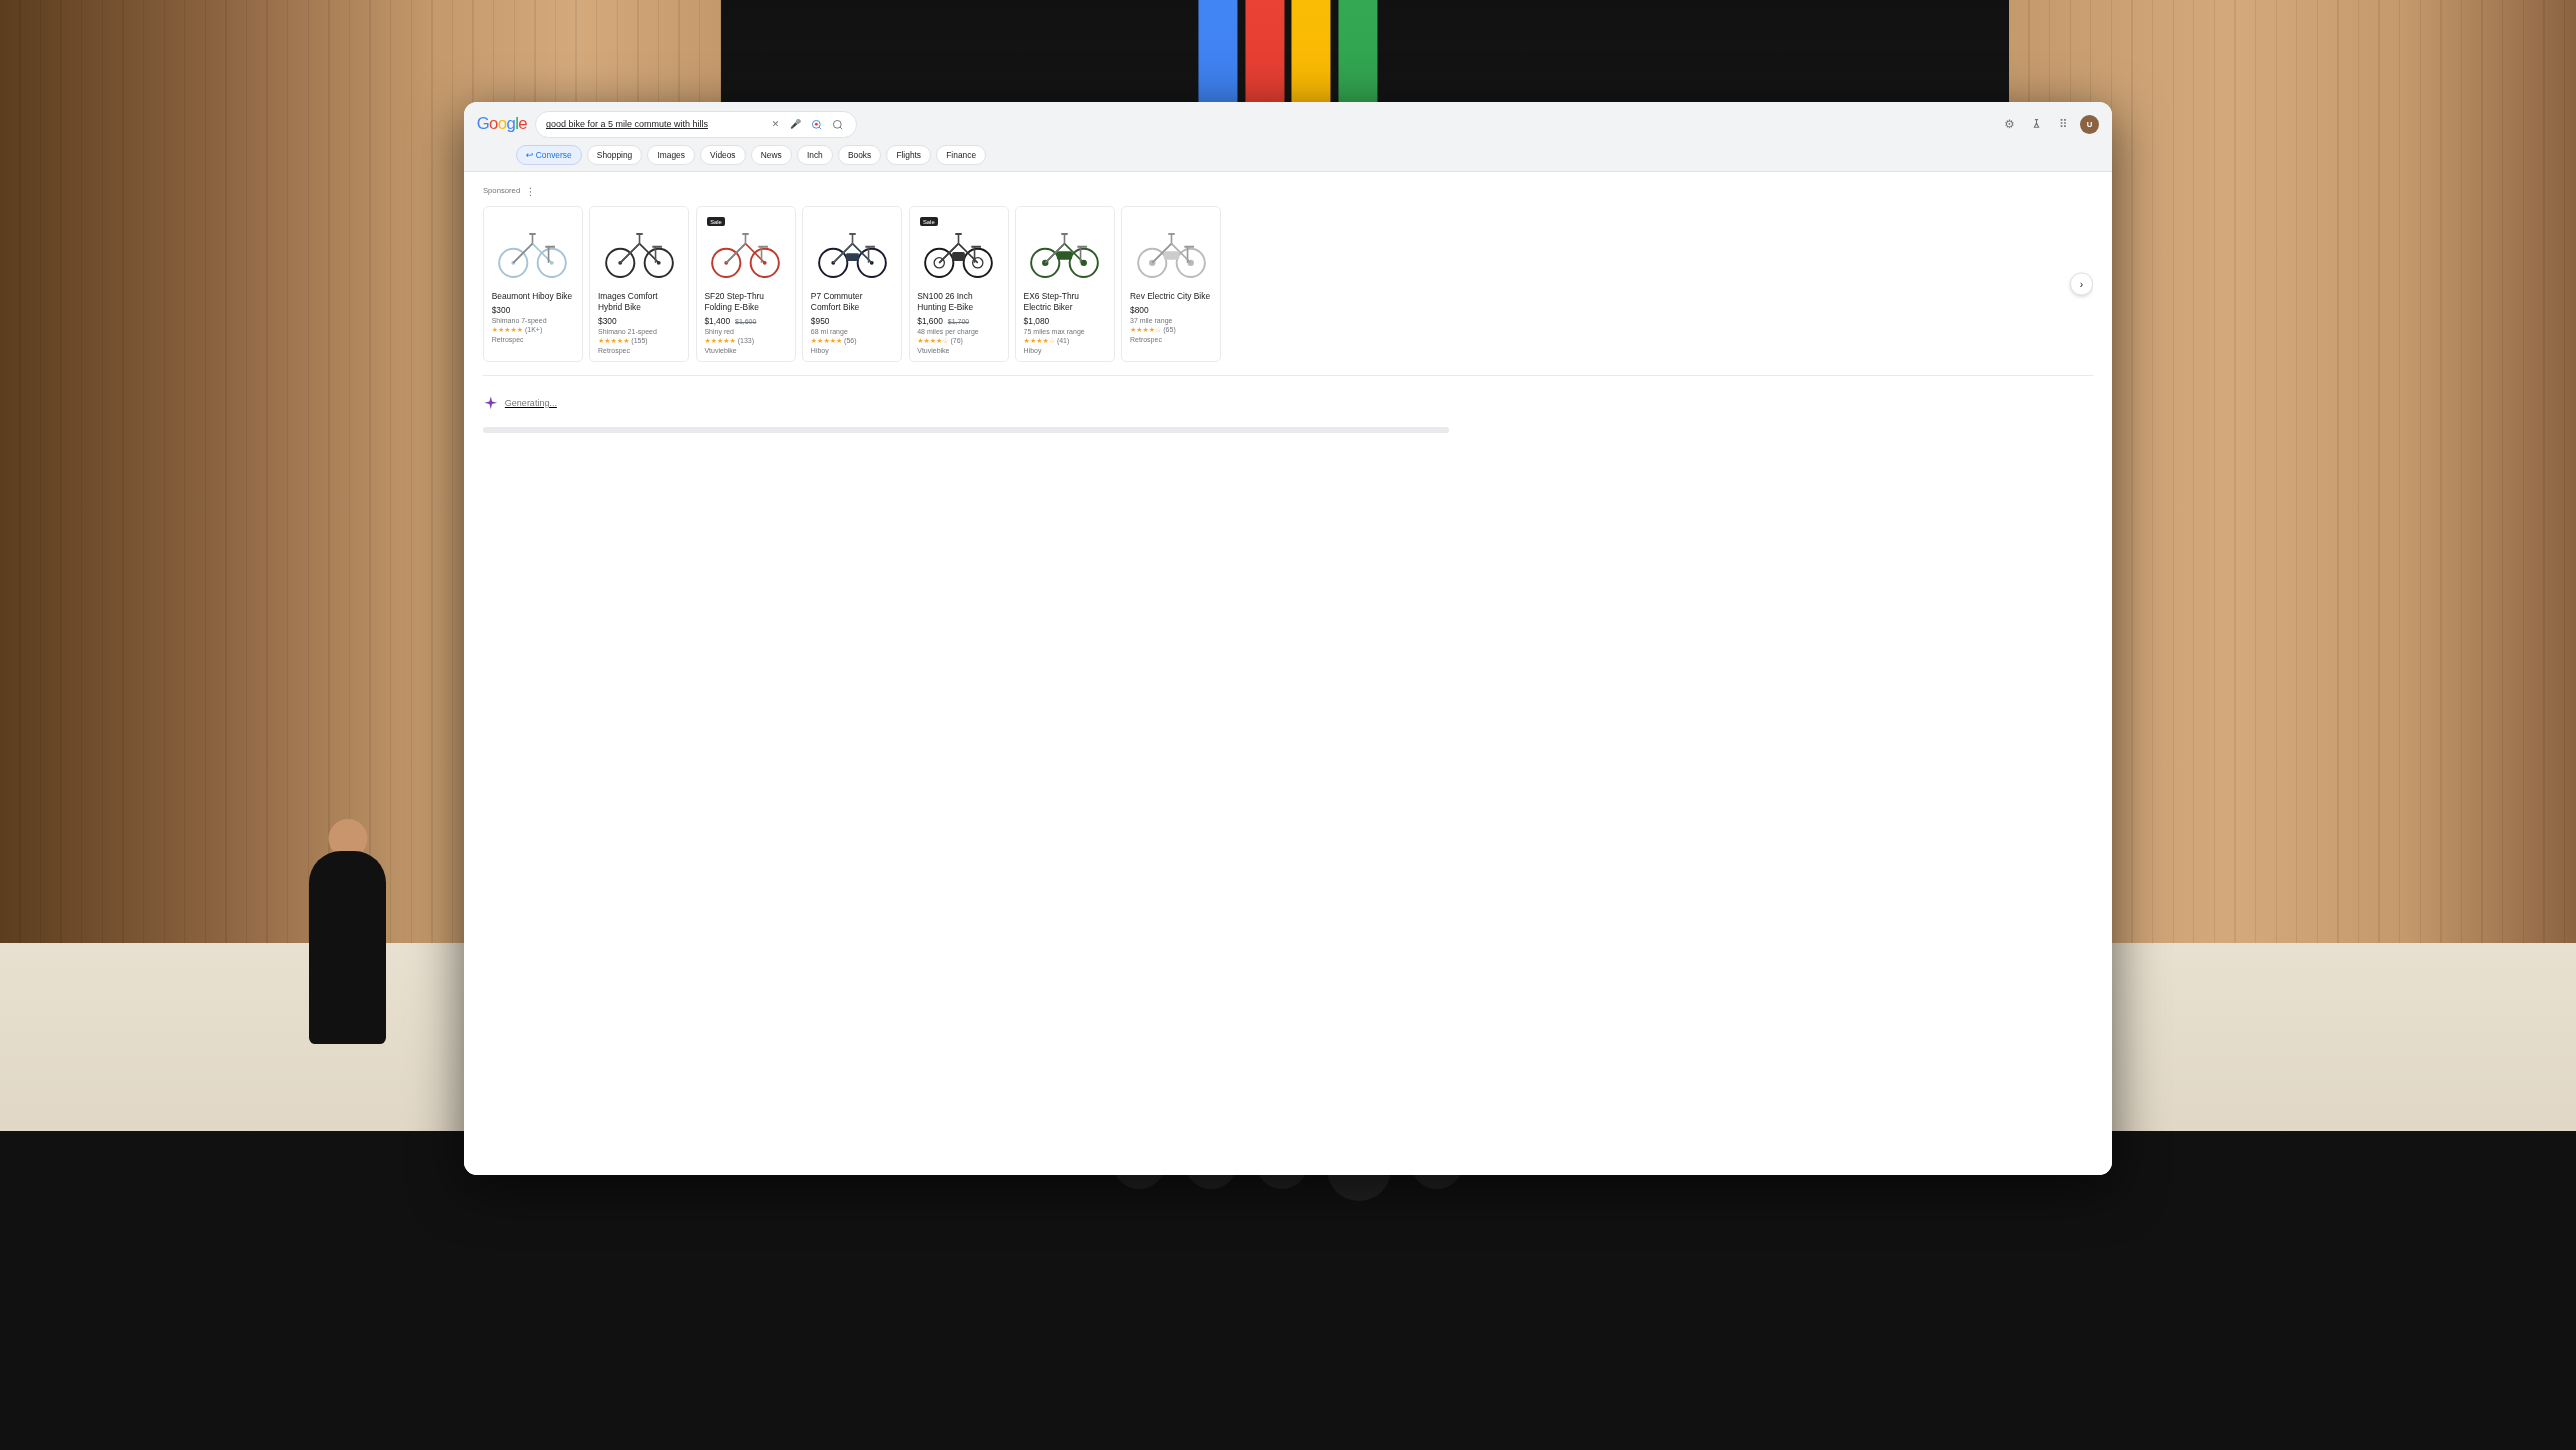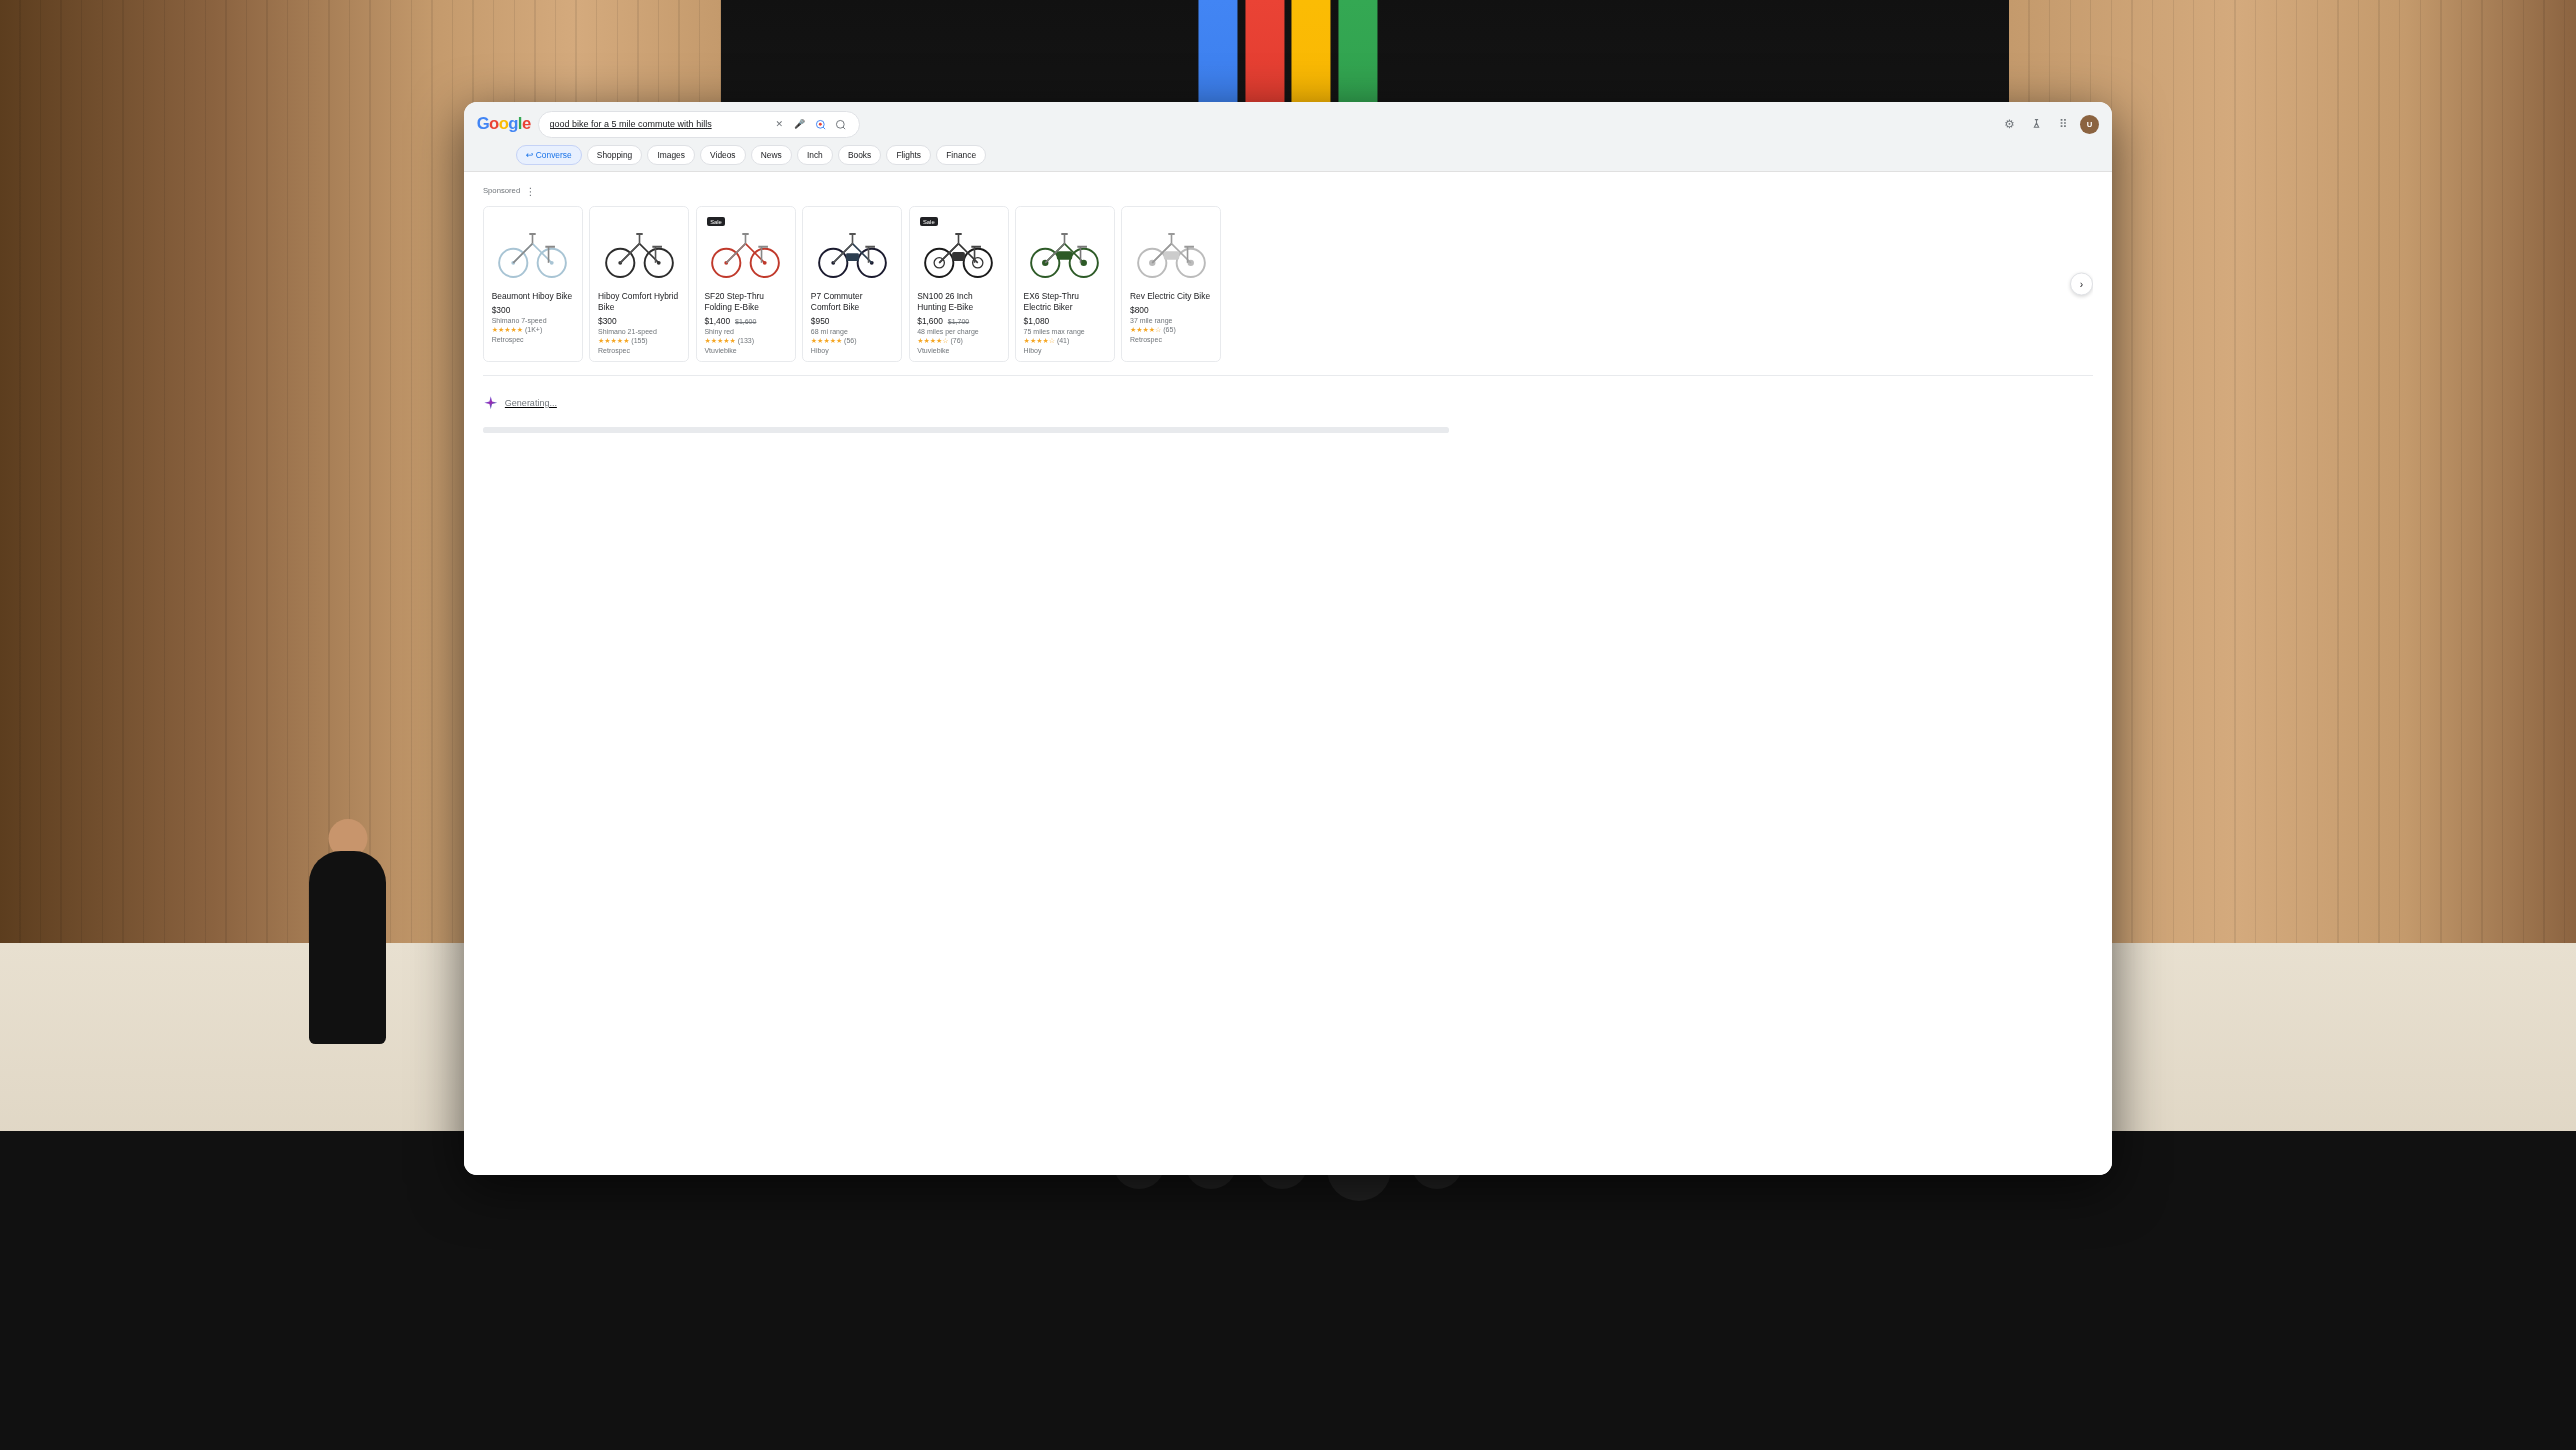--- a/index.html
+++ b/index.html
@@ -126,21 +126,21 @@
     .browser-toolbar {
       display: flex;
       align-items: center;
       gap: 7.7px;
       margin-bottom: 6.4px;
     }
 
     
     .google-logo {
       font-size: 16.7px;
-      font-weight: bold;
+      font-weight: normal;
       letter-spacing: -0.6px;
       flex-shrink: 0;
     }
     .g-blue { color: #4285f4; }
     .g-red { color: #ea4335; }
     .g-yellow { color: #fbbc04; }
     .g-green { color: #34a853; }
 
     
     .search-bar {
@@ -590,21 +590,21 @@
             <line x1="30" y1="65" x2="60" y2="35" stroke="#333" stroke-width="2.5"></line>
             <line x1="60" y1="35" x2="90" y2="65" stroke="#333" stroke-width="2.5"></line>
             <line x1="30" y1="65" x2="55" y2="40" stroke="#555" stroke-width="2.5"></line>
             <line x1="55" y1="40" x2="60" y2="35" stroke="#555" stroke-width="2.5"></line>
             <line x1="60" y1="35" x2="60" y2="20" stroke="#555" stroke-width="2.5"></line>
             <line x1="55" y1="20" x2="65" y2="20" stroke="#555" stroke-width="3"></line>
             <line x1="85" y1="65" x2="85" y2="40" stroke="#555" stroke-width="2.5"></line>
             <line x1="80" y1="40" x2="95" y2="40" stroke="#555" stroke-width="3"></line>
           </svg>
         </div>
-        <div class="product-name">Hiboy Comfort Hybrid Bike</div>
+        <div class="product-name">Images Comfort Hybrid Bike</div>
         <div class="product-price">
           <span>$300</span>
         </div>
         <div class="product-spec">Shimano 21-speed</div>
         <div class="product-rating">
           <span class="stars">★★★★★</span>
           <span class="rating-count">(155)</span>
         </div>
         <div class="product-seller">Retrospec</div>
       </div>

